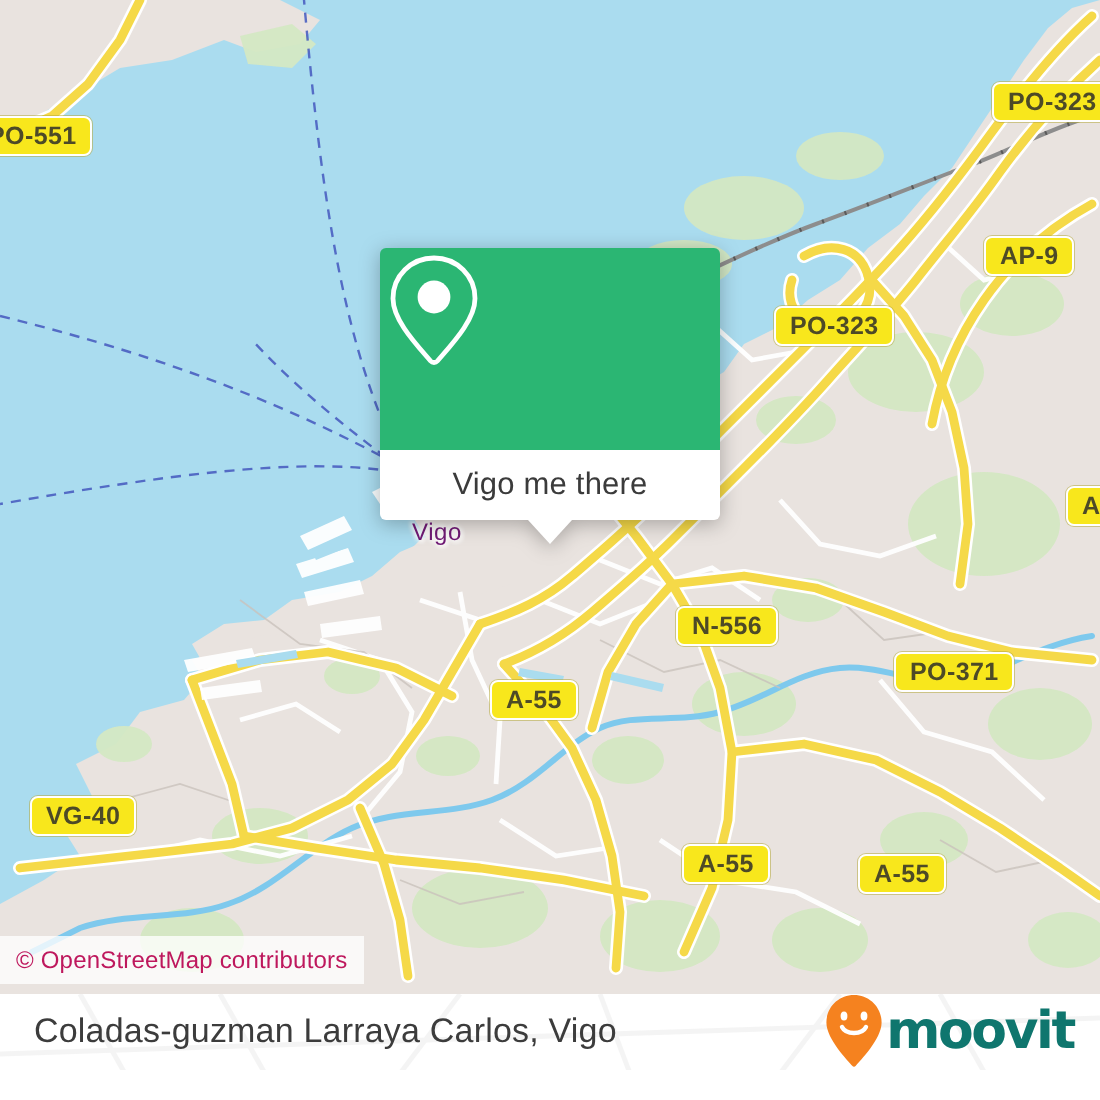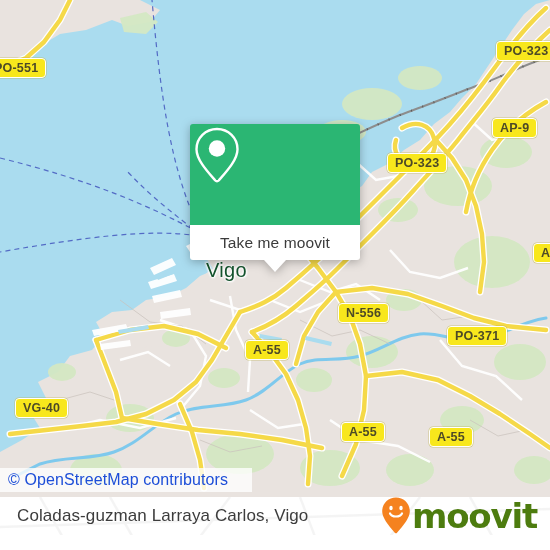--- a/index.html
+++ b/index.html
@@ -11,30 +11,30 @@
   #app{position:relative;width:550px;height:550px;overflow:hidden;background:#fff;}
 
   
   .map{position:absolute;left:0;top:0;width:550px;height:497px;overflow:hidden;background:#aadcef;}
   .map svg{position:absolute;left:0;top:0;}
 
   
   .attrib{
     position:absolute;left:0;top:468px;
     background:rgba(255,255,255,0.78);
-    color:#1d4ed8;font-size:16px;line-height:20px;
-    padding:2px 24px 2px 8px;
+    color:#be185d;font-size:12px;line-height:20px;
+    padding:2px 8px 2px 8px;
     letter-spacing:.1px;
     white-space:nowrap;
   }
 
   
   .city-label{
     position:absolute;left:206px;top:259px;
-    font-size:20px;color:#14532d;letter-spacing:.3px;
+    font-size:12px;color:#701a75;letter-spacing:.3px;
     text-shadow:0 0 3px #fff,0 0 3px #fff,1px 1px 2px #fff,-1px -1px 2px #fff;
     pointer-events:none;
   }
 
   
   .shield{
     position:absolute;
     background:#f8e71c;
     border:1.5px solid #ffffff;
     border-radius:4px;
@@ -77,21 +77,21 @@
   }
   .footer-title{
     position:absolute;left:17px;top:50%;transform:translateY(-50%);
     font-size:17px;color:#3c3c3c;letter-spacing:.1px;white-space:nowrap;
   }
   .logo{
     position:absolute;right:13px;top:50%;transform:translateY(-50%);
     display:flex;align-items:center;
   }
   .logo-word{
-    font-size:34px;font-weight:bold;color:#4d7c0f;
+    font-size:26px;font-weight:bold;color:#0f766e;
     letter-spacing:-1.2px;line-height:34px;margin-left:1px;
     font-family:"DejaVu Sans","Liberation Sans",sans-serif;
   }
 </style>
 </head>
 <body>
 
 <div id="app">
 
   <div class="map">
@@ -273,21 +273,21 @@
     <div class="shield" style="left:429px;top:427px;">A-55</div>
 
     <div class="popup">
       <div class="popup-top">
         <svg width="54" height="62" viewBox="0 0 54 62">
           <path d="M27 5 C15.5 5 6.5 14 6.5 25.2 C6.5 36 18 48 25.3 56.5 C26.2 57.5 27.8 57.5 28.7 56.5 C36 48 47.5 36 47.5 25.2 C47.5 14 38.5 5 27 5 Z" fill="none" stroke="#ffffff" stroke-width="2.4"></path>
           <circle cx="27" cy="24.5" r="8.2" fill="#ffffff"></circle>
         </svg>
       </div>
       <div class="popup-bottom">
-        <span>Take me moovit</span>
+        <span>Vigo me there</span>
       </div>
       <div class="popup-tail"></div>
     </div>
 
     <div class="attrib">© OpenStreetMap contributors</div>
   </div>
 
   <div class="footer">
 
     <svg width="550" height="53" style="position:absolute;left:0;top:0;opacity:.10">

